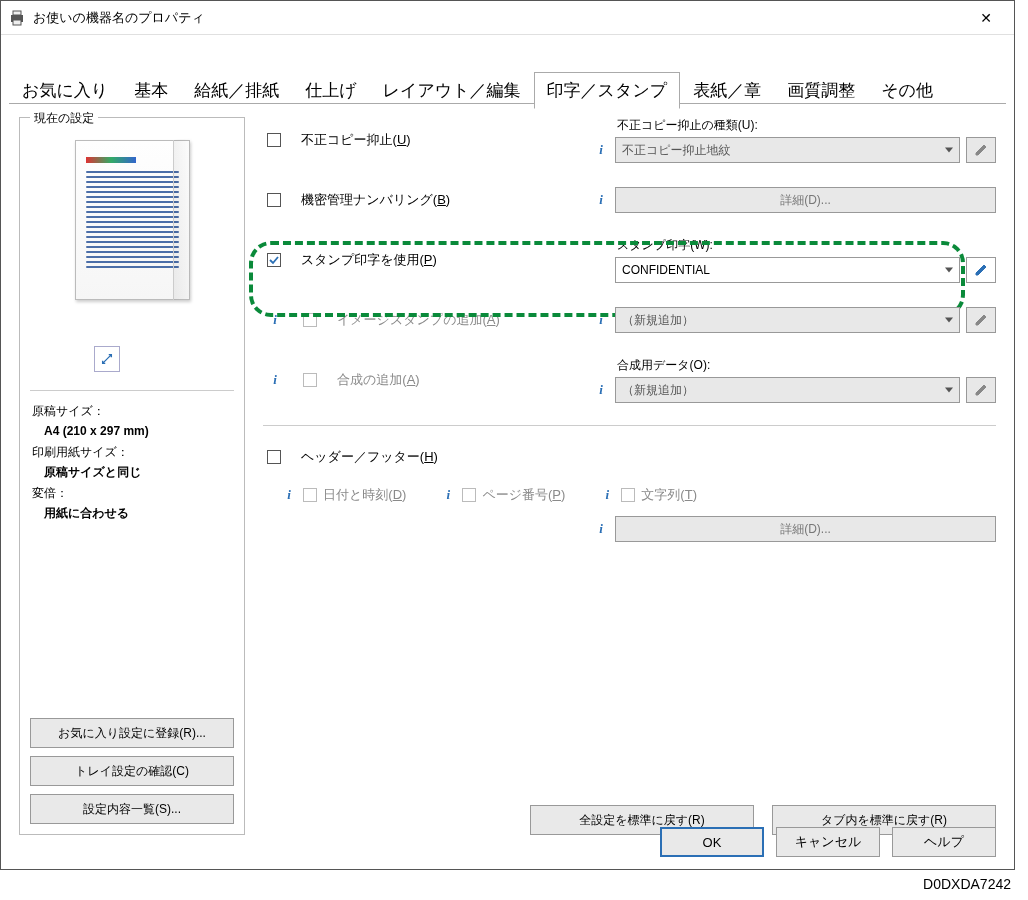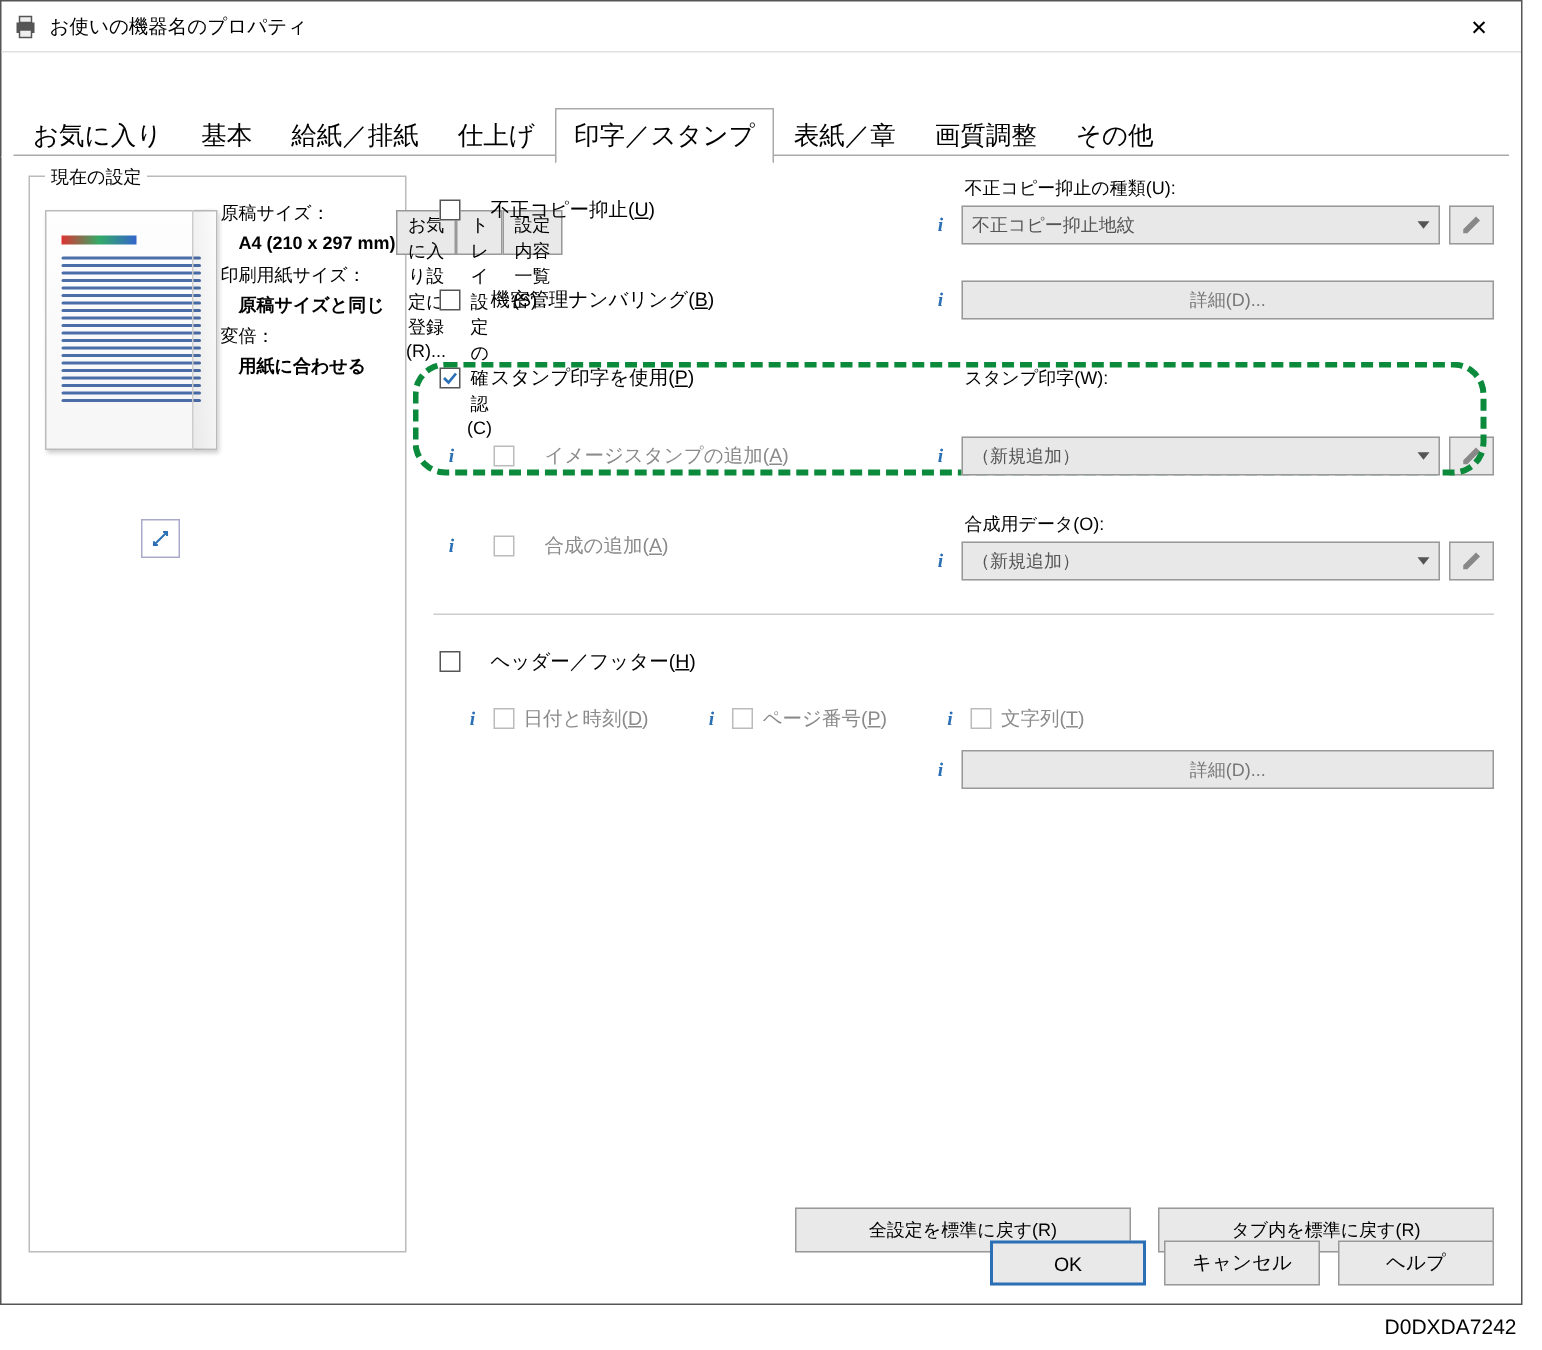--- a/index.html
+++ b/index.html
@@ -68,25 +68,26 @@
   }
   .content {
     display: flex;
     padding: 12px 18px 12px 18px;
     gap: 18px;
     height: 742px;
   }
 
   
   .left-panel {
-    width: 252px;
+    width: 226px;
     border: 1px solid #bbb;
     position: relative;
     padding: 14px 10px 10px 10px;
     display: flex;
+    flex-direction: column;
   }
   .left-panel .legend {
     position: absolute;
     top: -8px; left: 10px;
     background: #fff;
     padding: 0 4px;
     font-size: 12px;
   }
   .preview {
     flex: 0 0 auto;
@@ -334,20 +335,21 @@
     </span>
     <span class="title">お使いの機器名のプロパティ</span>
     <span class="close">✕</span>
   </div>
 
   <div class="tabstrip">
     <div class="tab">お気に入り</div>
     <div class="tab">基本</div>
     <div class="tab">給紙／排紙</div>
     <div class="tab">仕上げ</div>
+    <div class="tab">レイアウト／編集</div>
     <div class="tab active">印字／スタンプ</div>
     <div class="tab">表紙／章</div>
     <div class="tab">画質調整</div>
     <div class="tab">その他</div>
   </div>
 
   <div class="content">
 
     <div class="left-panel">
       <div class="legend">現在の設定</div>
@@ -440,20 +442,32 @@
         <div class="col-left">
           <span class="checkbox checked">
               <svg viewBox="0 0 10 10">
                 <path d="M1 5 L4 8 L9 2" stroke="#2b6fb5" stroke-width="1.8" fill="none"></path>
               </svg>
             </span>
           <span class="chk-label"><span>スタンプ印字を使用(</span><span class="ul">P</span><span>)</span></span>
         </div>
         <div class="col-right">
           <div class="combo-label enabled"><span>スタンプ印字(</span><span class="ul">W</span><span>):</span></div>
+          <div class="combo-row">
+            <span style="width:16px"></span>
+            <div class="combo enabled">
+                <span>CONFIDENTIAL</span>
+                <span class="arrow"></span>
+              </div>
+            <div class="edit-btn enabled">
+                <svg viewBox="0 0 14 14">
+                  <path d="M2 12 L4 12 L12 4 L10 2 L2 10 Z"></path>
+                </svg>
+              </div>
+          </div>
         </div>
       </div>
 
       <div class="row">
         <div class="col-left">
           <span class="info-icon"></span>
           <span class="checkbox disabled"></span>
           <span class="chk-label disabled"><span>イメージスタンプの追加(</span><span class="ul">A</span><span>)</span></span>
         </div>
         <div class="col-right">

